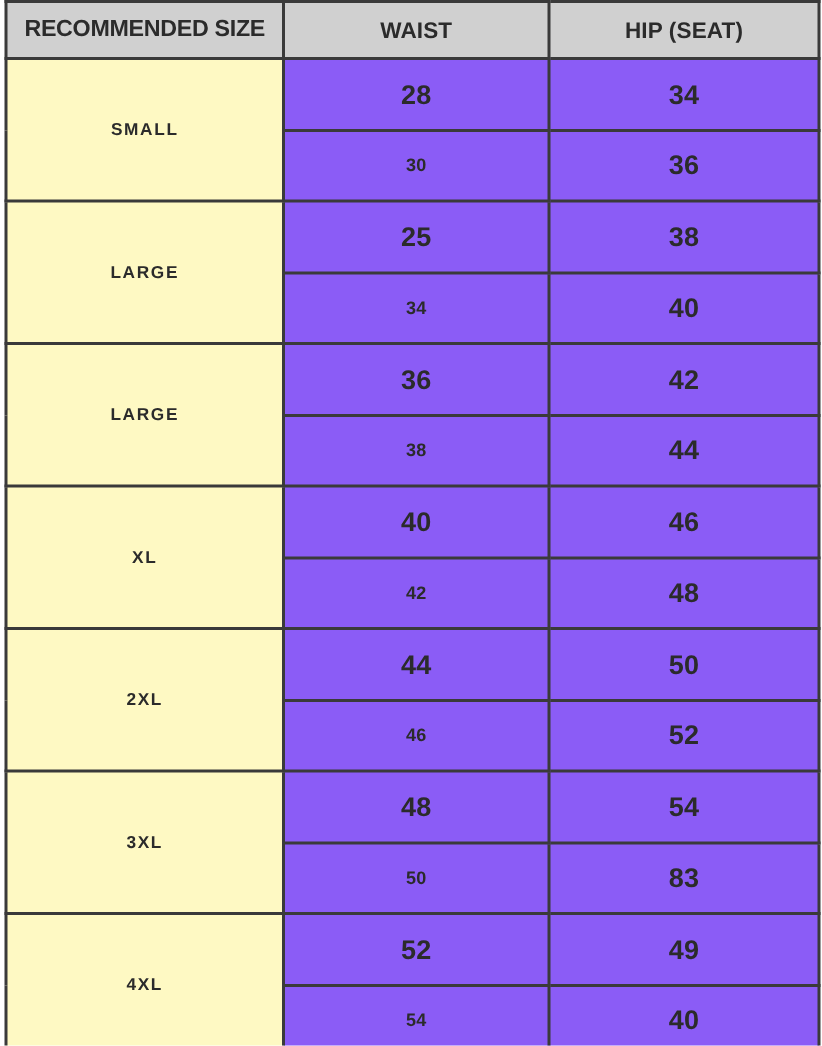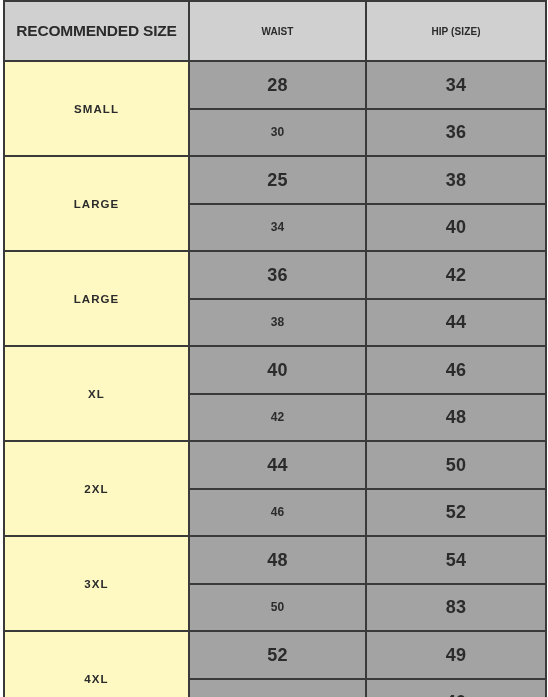--- a/index.html
+++ b/index.html
@@ -34,40 +34,40 @@
 
   col.col-size { width: 185px; }
   col.col-waist { width: 177px; }
   col.col-hip  { width: 180px; }
 
   
   thead th {
     background: #d0d0d0;
     border: 2px solid #3a3a3a;
     height: 28px;
-    padding: 15px 4px;
-    font-size: 10px;
+    padding: 4px 4px;
+    font-size: 15px;
     font-weight: bold;
     letter-spacing: 0.1px;
     text-align: center;
     color: #2b2b2b;
     white-space: nowrap;
   }
   thead th.th-size {
     font-size: 15.5px;
     letter-spacing: -0.2px;
     padding: 0 2px;
   }
 
   
   tbody td {
     border: 2px solid #3a3a3a;
     text-align: center;
     vertical-align: middle;
-    background: #a3a3a3;
+    background: #8b5cf6;
     padding: 0;
   }
 
   tbody td.size-cell {
     background: #fef9c3;
     font-size: 11.5px;
     font-weight: bold;
     letter-spacing: 1.1px;
     color: #2b2b2b;
   }
@@ -99,21 +99,21 @@
   <table class="size-chart">
     <colgroup>
       <col class="col-size">
       <col class="col-waist">
       <col class="col-hip">
     </colgroup>
     <thead>
       <tr>
         <th class="th-size">RECOMMENDED SIZE</th>
         <th>WAIST</th>
-        <th>HIP (SIZE)</th>
+        <th>HIP (SEAT)</th>
       </tr>
     </thead>
     <tbody id="chart-body">
         <tr>
           <td class="size-cell" rowspan="2">SMALL</td>
           <td>
             <span class="val-lg">28</span>
           </td>
           <td>
             <span class="val-lg">34</span>

